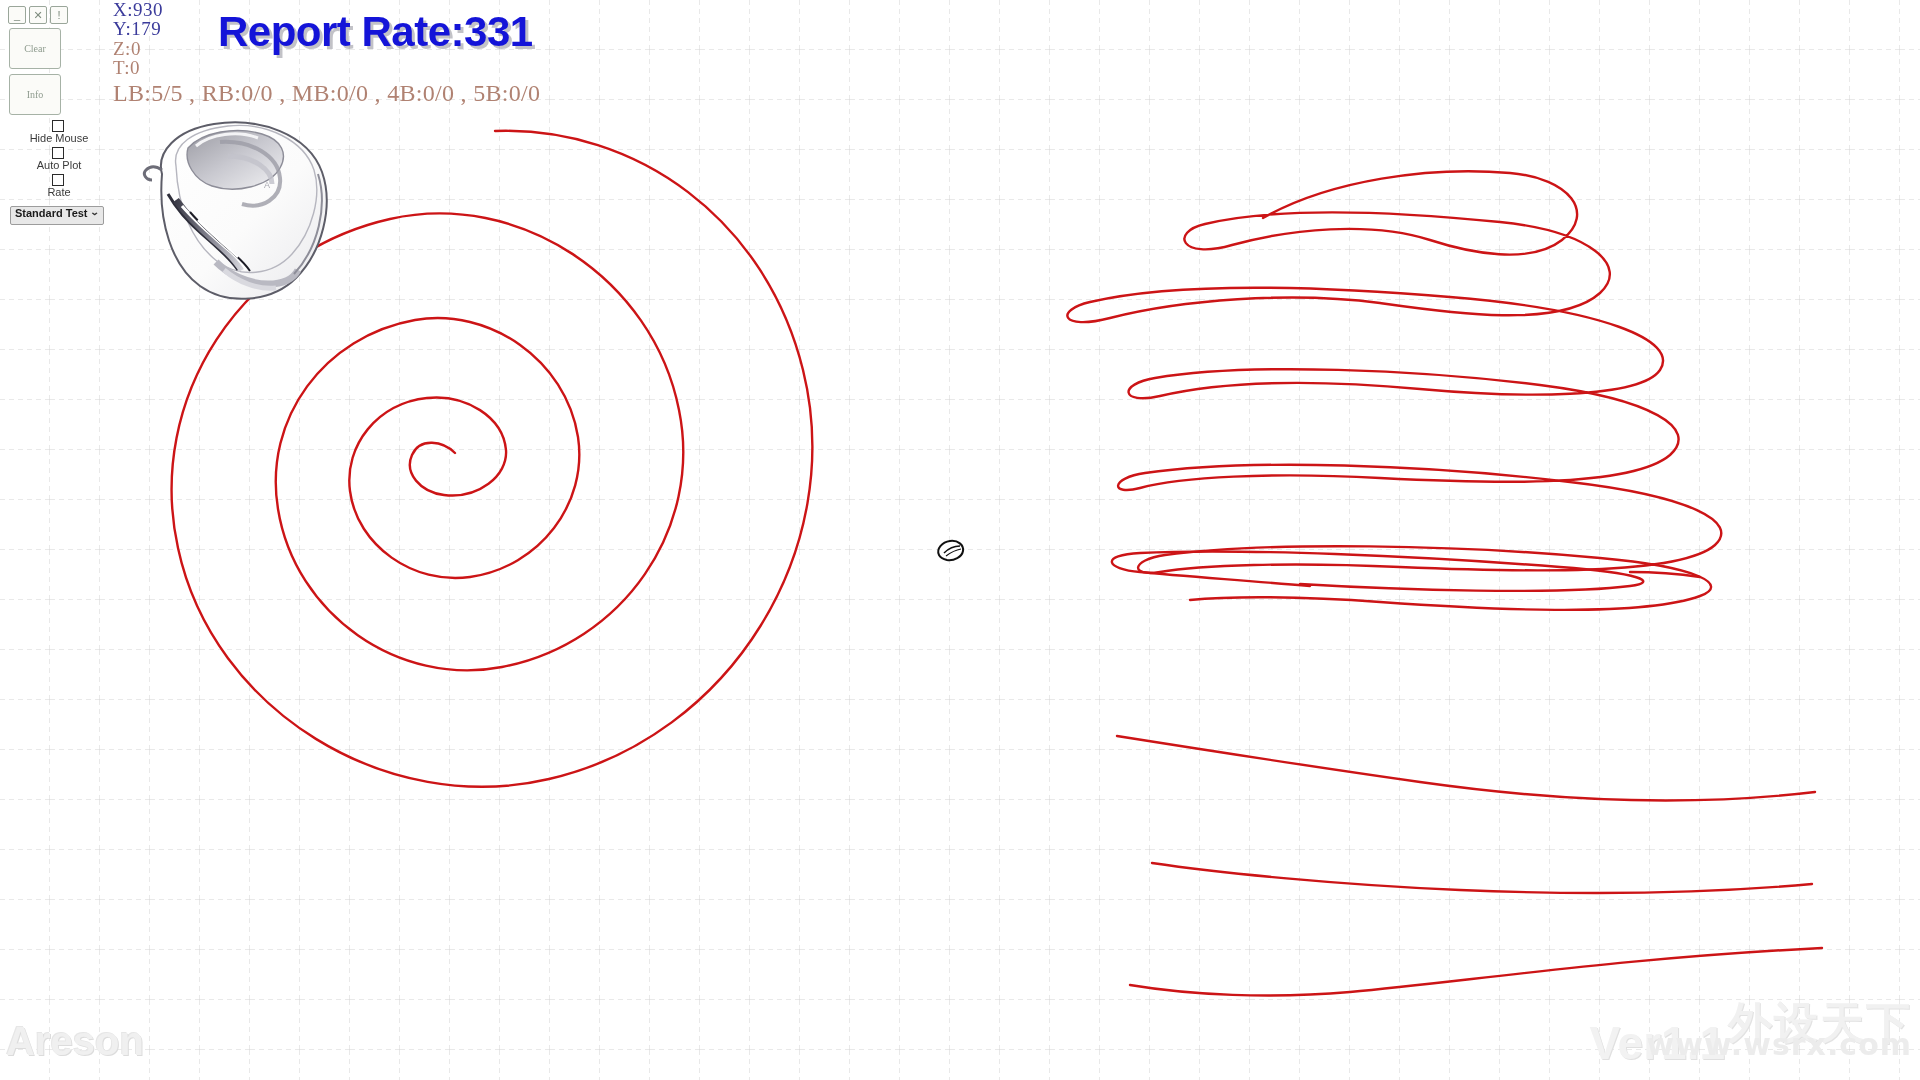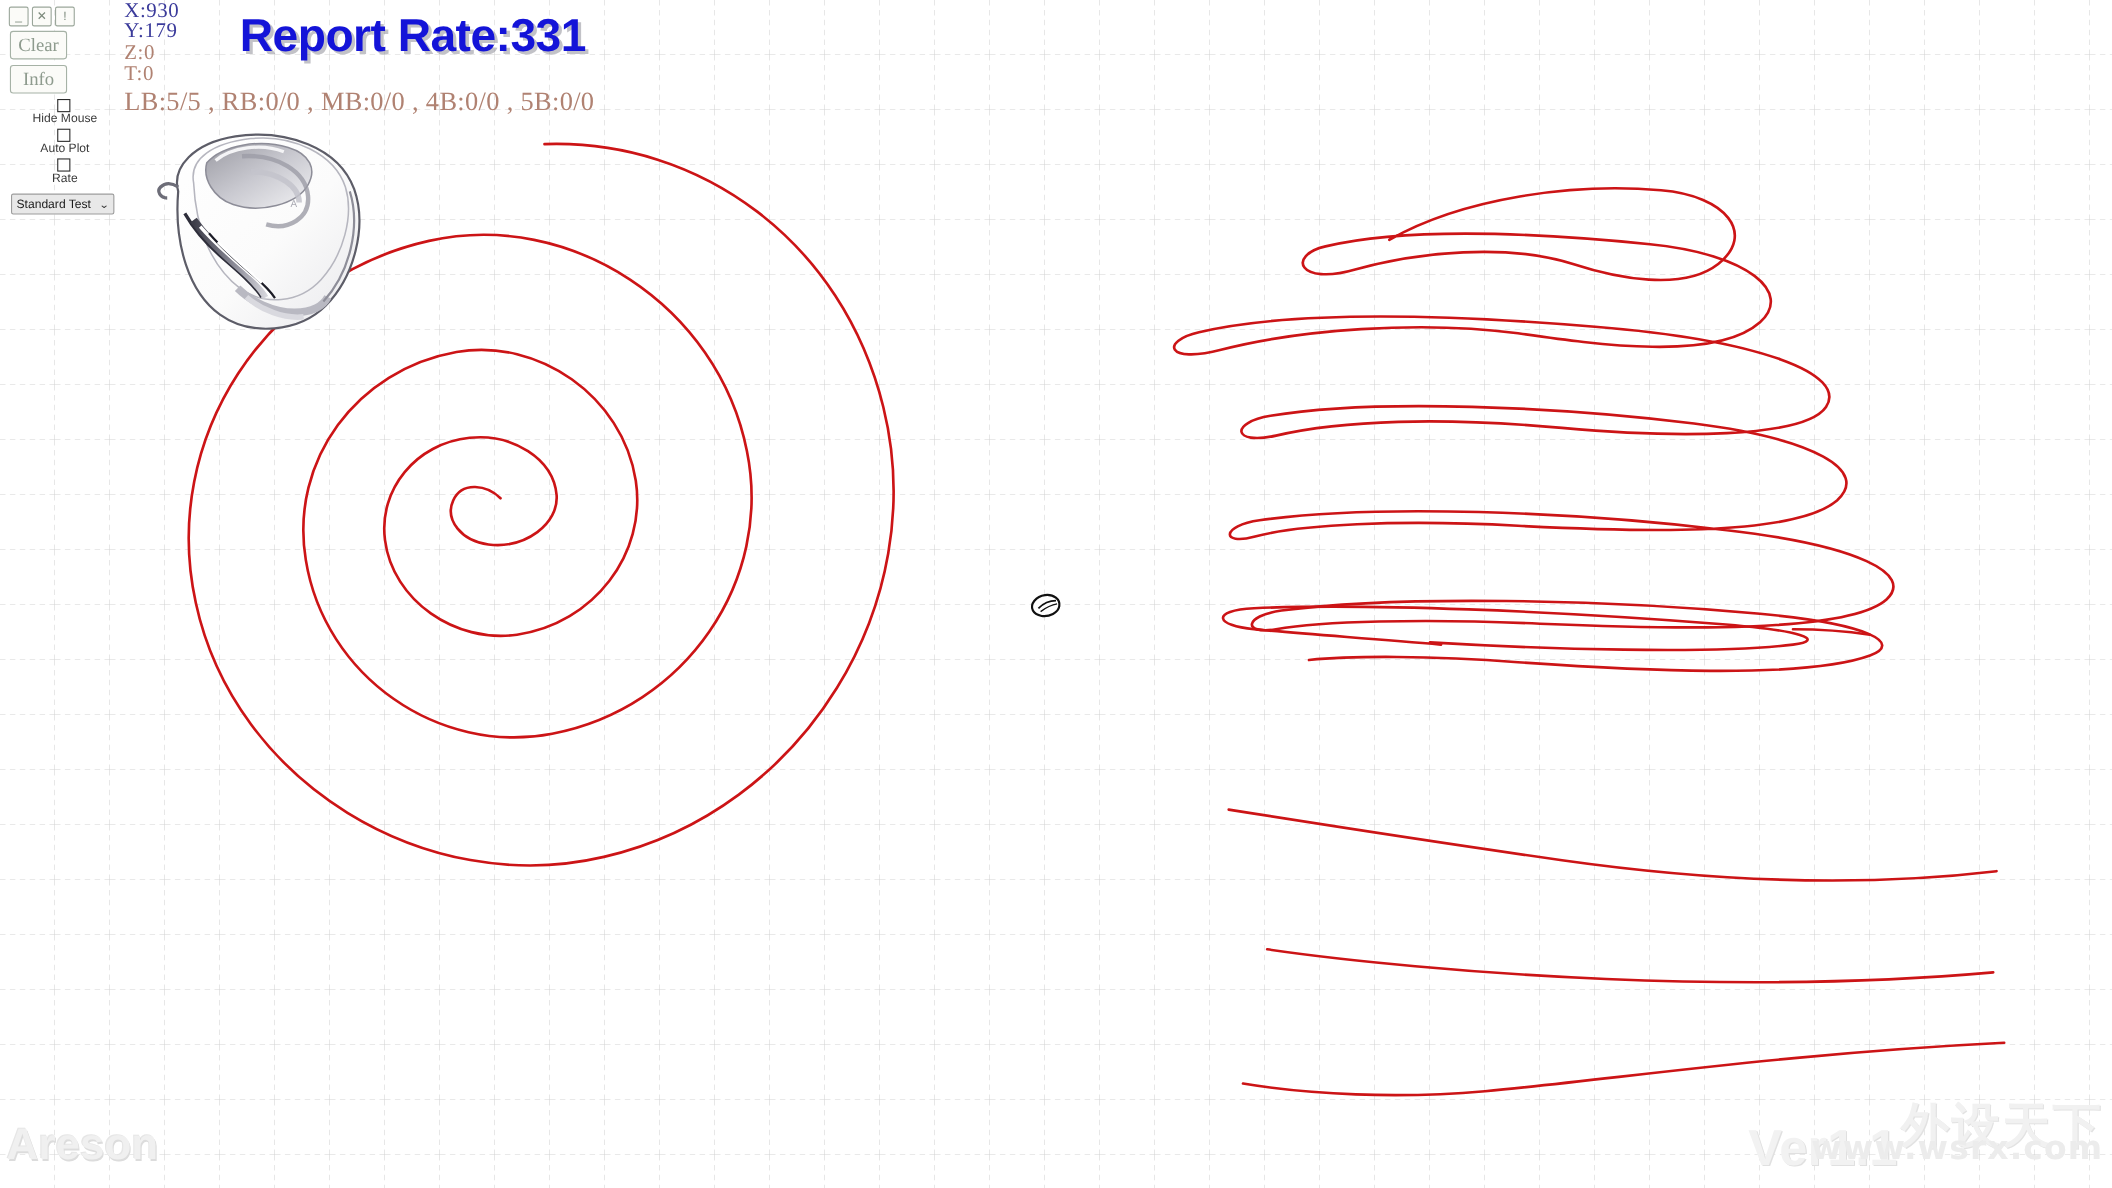--- a/index.html
+++ b/index.html
@@ -70,23 +70,23 @@
     font-size: 11px;
     line-height: 1;
     color: #7d8b7d;
     font-family: "Liberation Sans", sans-serif;
   }
 
   .panelbtn {
     display: block;
     width: 50px;
     margin: 0 0 5px 5px;
-    padding: 2px 0;
+    padding: 14px 0;
     text-align: center;
-    font-size: 17px;
+    font-size: 10px;
     color: #8e9b8e;
     background: #fbfbf8;
     border: 1px solid #a6b2a6;
     border-radius: 3px;
     font-family: "Liberation Serif", serif;
   }
 
   .chkrow {
     display: flex;
     align-items: center;
@@ -107,24 +107,25 @@
 
   .selectbox {
     margin: 8px 0 0 6px;
     width: 94px;
     height: 19px;
     box-sizing: border-box;
     border: 1px solid #9c9c9c;
     background: #e8e8e8;
     border-radius: 2px;
     display: flex;
-    align-items: center;
+    align-items: flex-start;
     padding: 0 4px;
     font-size: 11px;
     color: #1b1b1b;
+    font-weight: bold;
   }
   .selectbox .lbl { flex: 1; }
   .chev {
     font-size: 9px;
     color: #333;
     transform: scaleX(1.3);
   }
 
   
   #readout {

